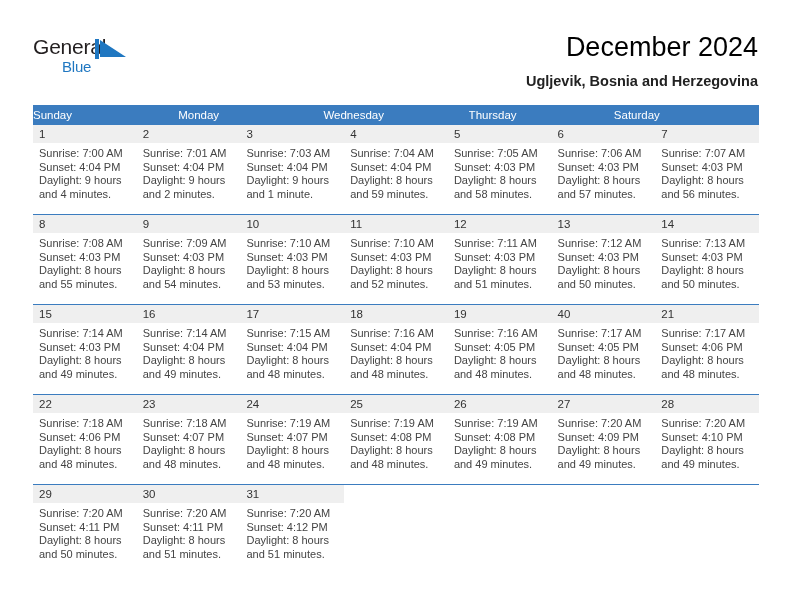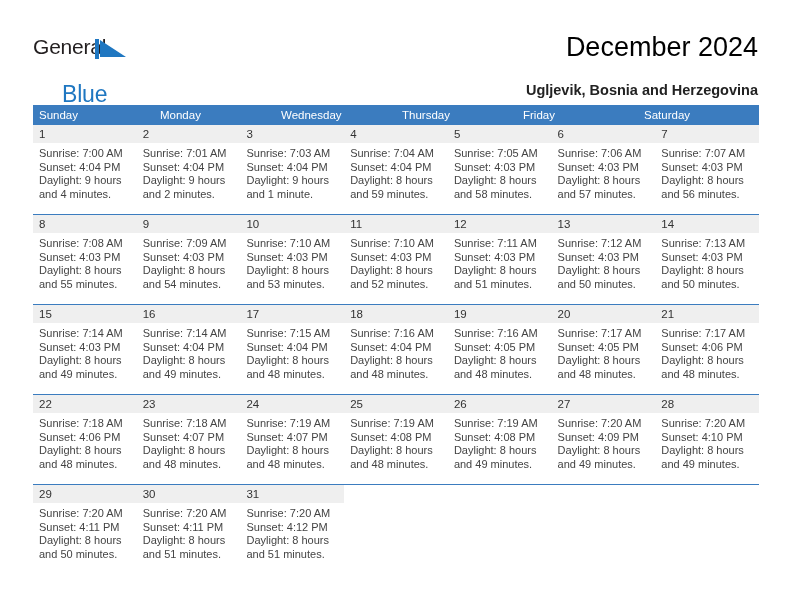--- a/index.html
+++ b/index.html
@@ -48,45 +48,44 @@
     position: absolute;
     left: 62px;
     top: 3px;
     width: 32px;
     height: 20px;
   }
   .brand-blue {
     position: absolute;
     left: 29px;
     top: 20px;
-    font-size: 23px;
+    font-size: 15px;
     letter-spacing: -0.2px;
     color: #1f77c1;
     line-height: 22px;
-    margin-top: 27px;
   }
   .title-block {
     position: absolute;
     right: 34px;
     top: 30px;
     text-align: right;
   }
   .cal-title {
     font-size: 27px;
     font-weight: normal;
     color: #000000;
     line-height: 34px;
     white-space: nowrap;
   }
   .cal-subtitle {
     font-size: 14.5px;
     font-weight: bold;
     color: #222222;
     line-height: 20px;
-    margin-top: 16px;
+    margin-top: 7px;
     white-space: nowrap;
   }
 
   
   .calendar {
     position: absolute;
     left: 33px;
     top: 105px;
     width: 726px;
   }
@@ -94,21 +93,20 @@
     display: flex;
     width: 726px;
     height: 20px;
     background: #3b7cbf;
   }
   .dow-cell {
     flex: 1 1 0;
     color: #ffffff;
     font-size: 11.5px;
     line-height: 20px;
-    padding-left: 6px;
     box-sizing: border-box;
     white-space: nowrap;
     overflow: hidden;
   }
   .week-row {
     width: 726px;
     border-top: 1px solid #3b7cbf;
     box-sizing: border-box;
   }
   .week-row.first {
@@ -175,21 +173,20 @@
 
   </div>
 
   <div class="calendar">
 
     <div class="dow-row">
       <div class="dow-cell">Sunday</div>
       <div class="dow-cell">Monday</div>
       <div class="dow-cell">Wednesday</div>
       <div class="dow-cell">Thursday</div>
-      <div class="dow-cell">Friday</div>
       <div class="dow-cell">Saturday</div>
     </div>
 
     <div class="week-row first">
       <div class="week-cells">
         <div class="day-cell">
           <div class="daynum-band">
               <span class="daynum">1</span>
             </div>
           <div class="day-info">
@@ -402,21 +399,21 @@
             </div>
           <div class="day-info">
             <div>Sunrise: 7:16 AM</div>
             <div>Sunset: 4:05 PM</div>
             <div>Daylight: 8 hours</div>
             <div>and 48 minutes.</div>
           </div>
         </div>
         <div class="day-cell">
           <div class="daynum-band">
-              <span class="daynum">20</span>
+              <span class="daynum">40</span>
             </div>
           <div class="day-info">
             <div>Sunrise: 7:17 AM</div>
             <div>Sunset: 4:05 PM</div>
             <div>Daylight: 8 hours</div>
             <div>and 48 minutes.</div>
           </div>
         </div>
         <div class="day-cell">
           <div class="daynum-band">

